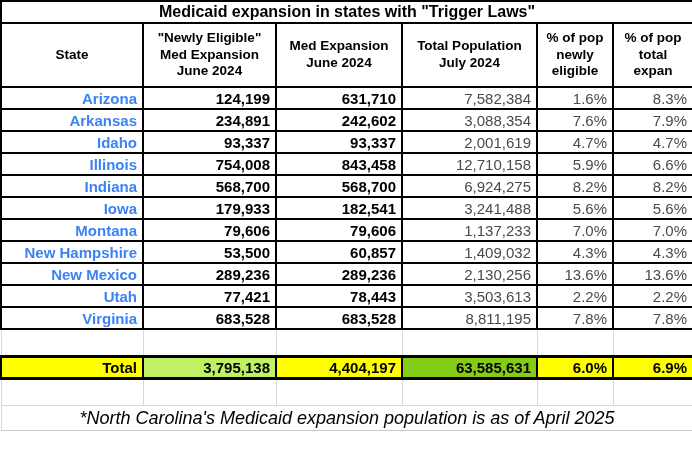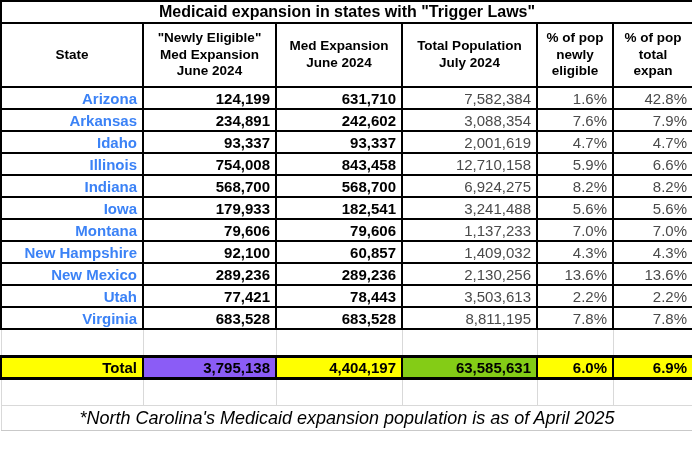--- a/index.html
+++ b/index.html
@@ -122,21 +122,21 @@
 total
 expan</th>
     </tr>
 
     <tr class="data-row">
       <td class="state-cell">Arizona</td>
       <td class="bold-num">124,199</td>
       <td class="bold-num">631,710</td>
       <td class="gray-num">7,582,384</td>
       <td class="gray-num">1.6%</td>
-      <td class="gray-num">42.8%</td>
+      <td class="gray-num">8.3%</td>
     </tr>
     <tr class="data-row">
       <td class="state-cell">Arkansas</td>
       <td class="bold-num">234,891</td>
       <td class="bold-num">242,602</td>
       <td class="gray-num">3,088,354</td>
       <td class="gray-num">7.6%</td>
       <td class="gray-num">7.9%</td>
     </tr>
     <tr class="data-row">
@@ -174,21 +174,21 @@
     <tr class="data-row">
       <td class="state-cell">Montana</td>
       <td class="bold-num">79,606</td>
       <td class="bold-num">79,606</td>
       <td class="gray-num">1,137,233</td>
       <td class="gray-num">7.0%</td>
       <td class="gray-num">7.0%</td>
     </tr>
     <tr class="data-row">
       <td class="state-cell">New Hampshire</td>
-      <td class="bold-num">92,100</td>
+      <td class="bold-num">53,500</td>
       <td class="bold-num">60,857</td>
       <td class="gray-num">1,409,032</td>
       <td class="gray-num">4.3%</td>
       <td class="gray-num">4.3%</td>
     </tr>
     <tr class="data-row">
       <td class="state-cell">New Mexico</td>
       <td class="bold-num">289,236</td>
       <td class="bold-num">289,236</td>
       <td class="gray-num">2,130,256</td>
@@ -216,21 +216,21 @@
       <td></td>
           <td></td>
           <td></td>
       <td></td>
           <td></td>
           <td></td>
     </tr>
 
     <tr class="total-row">
       <td style="background: rgb(255, 255, 0);">Total</td>
-      <td style="background: #8b5cf6;">3,795,138</td>
+      <td style="background: #bef264;">3,795,138</td>
       <td style="background: rgb(255, 255, 0);">4,404,197</td>
       <td style="background: #84cc16;">63,585,631</td>
       <td style="background: rgb(255, 255, 0);">6.0%</td>
       <td style="background: rgb(255, 255, 0);">6.9%</td>
     </tr>
 
     <tr class="gap-row">
       <td></td>
           <td></td>
           <td></td>

